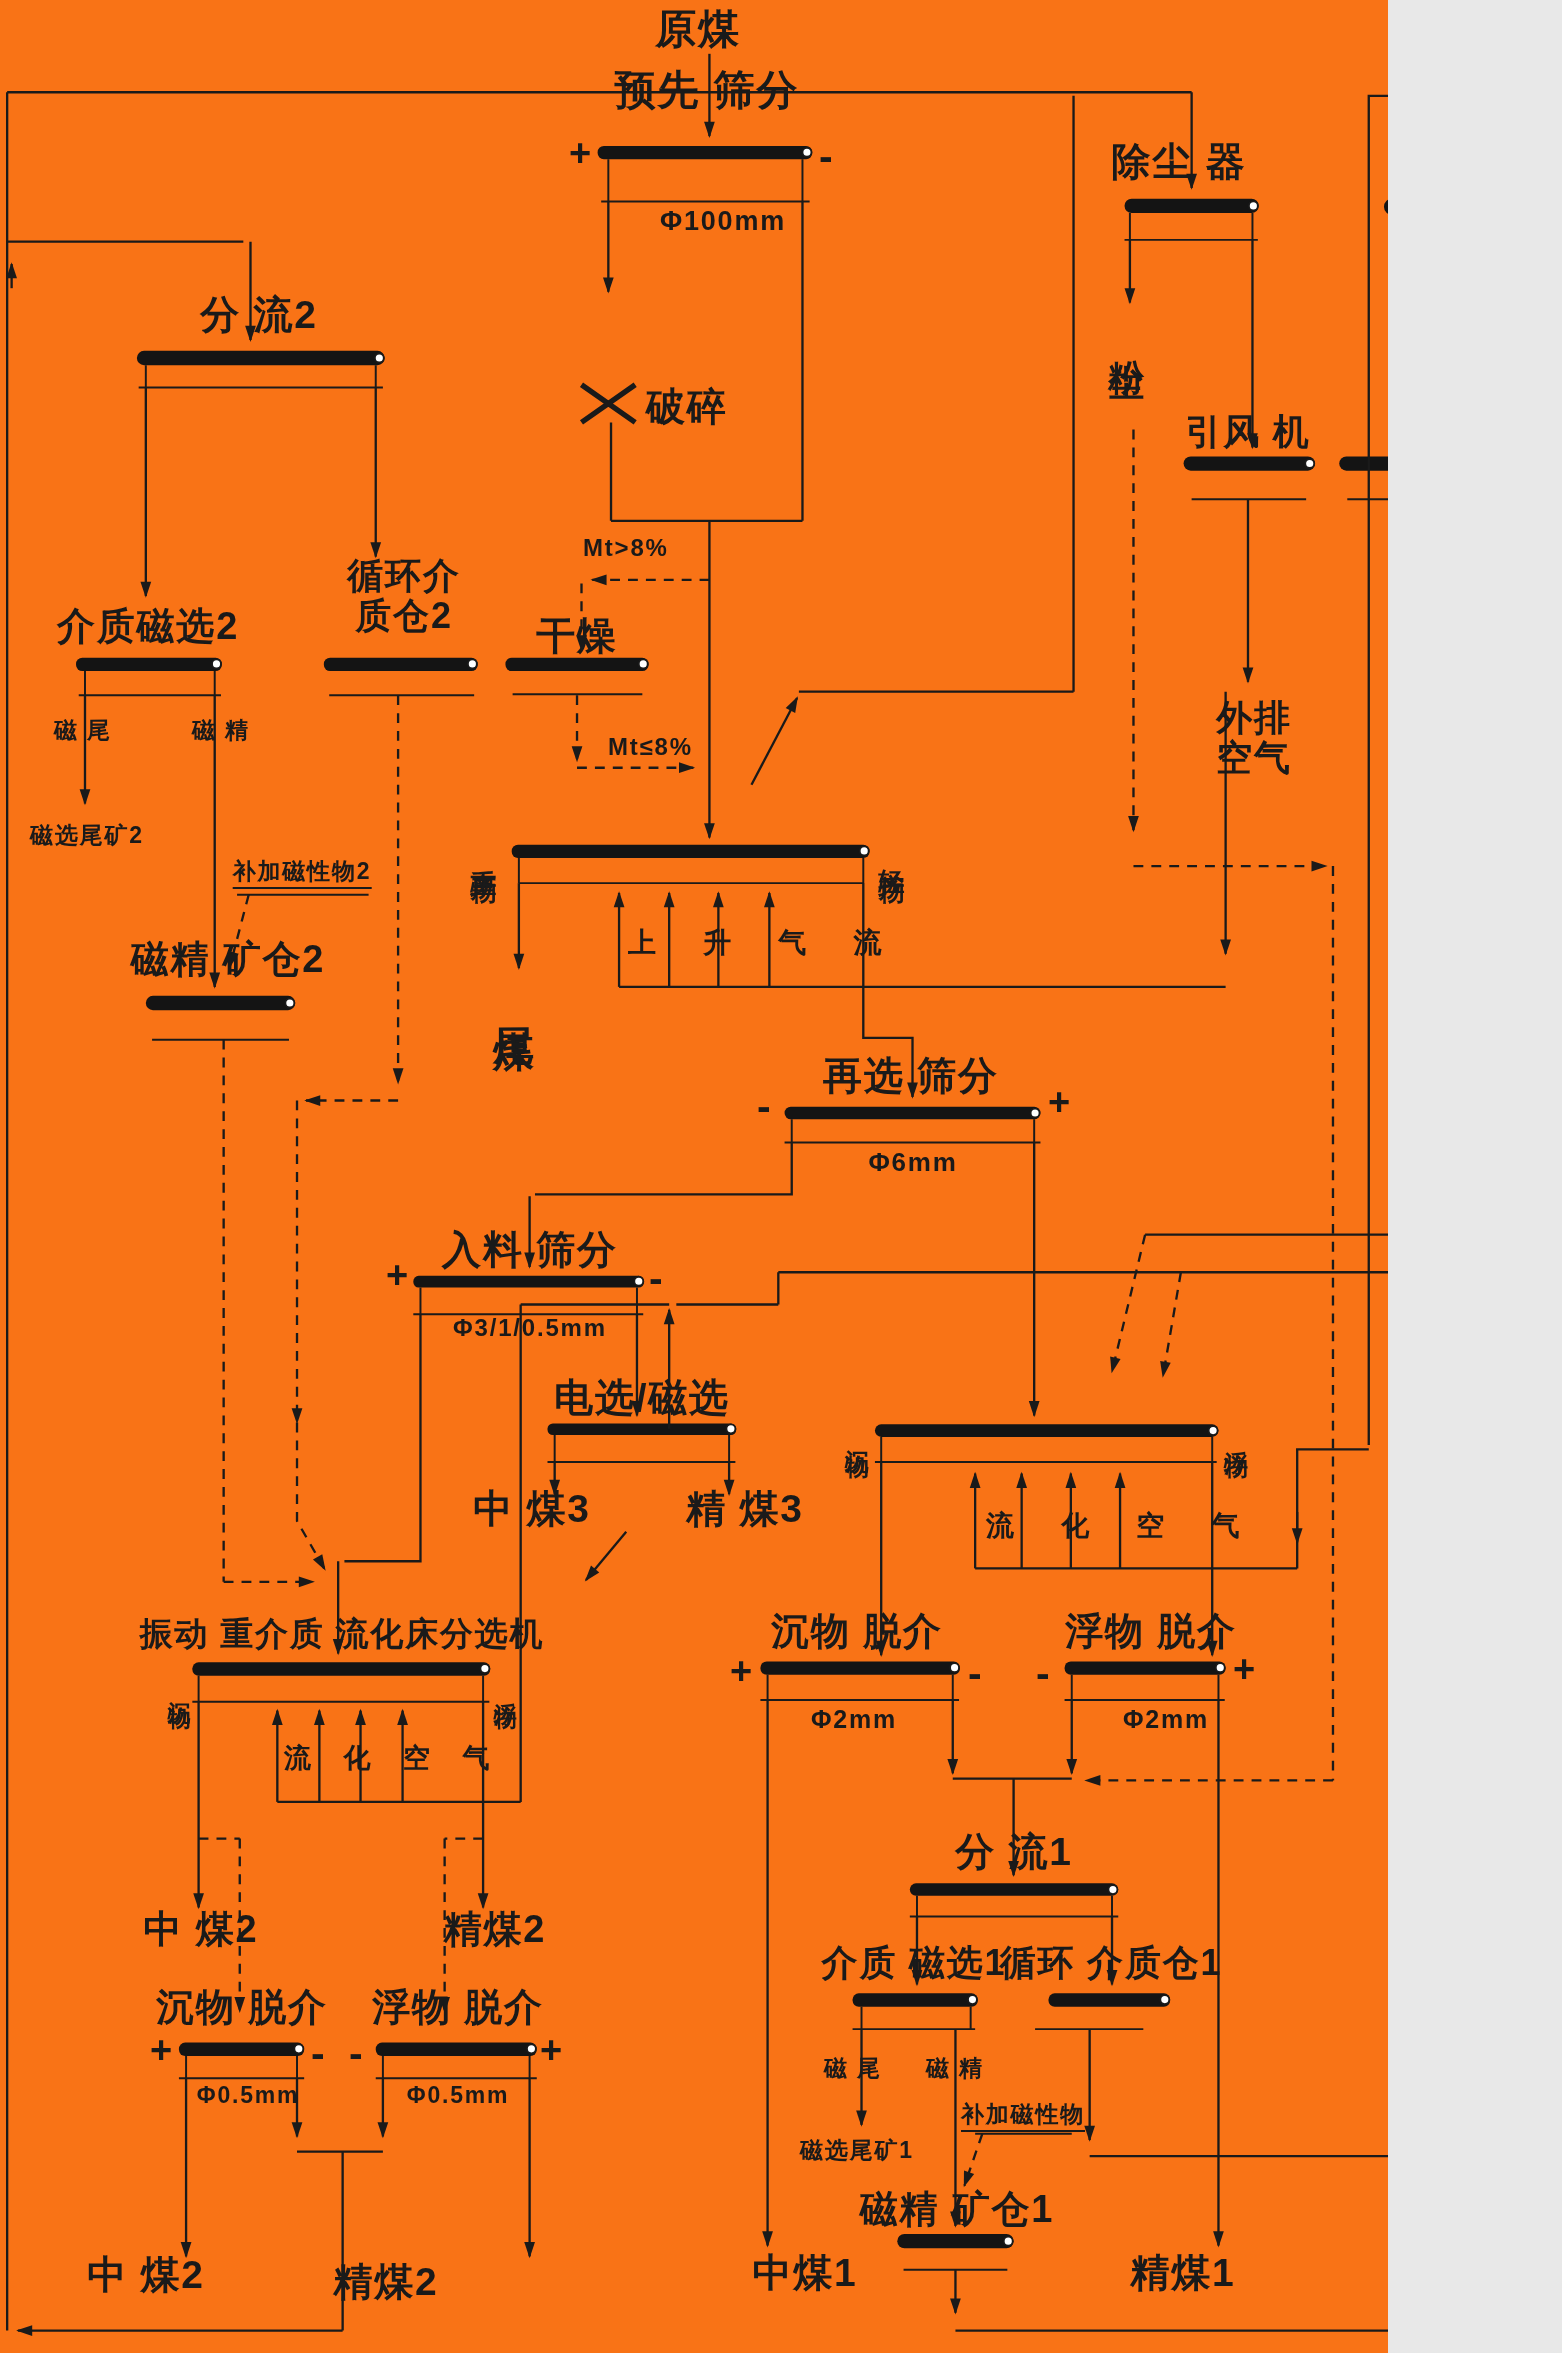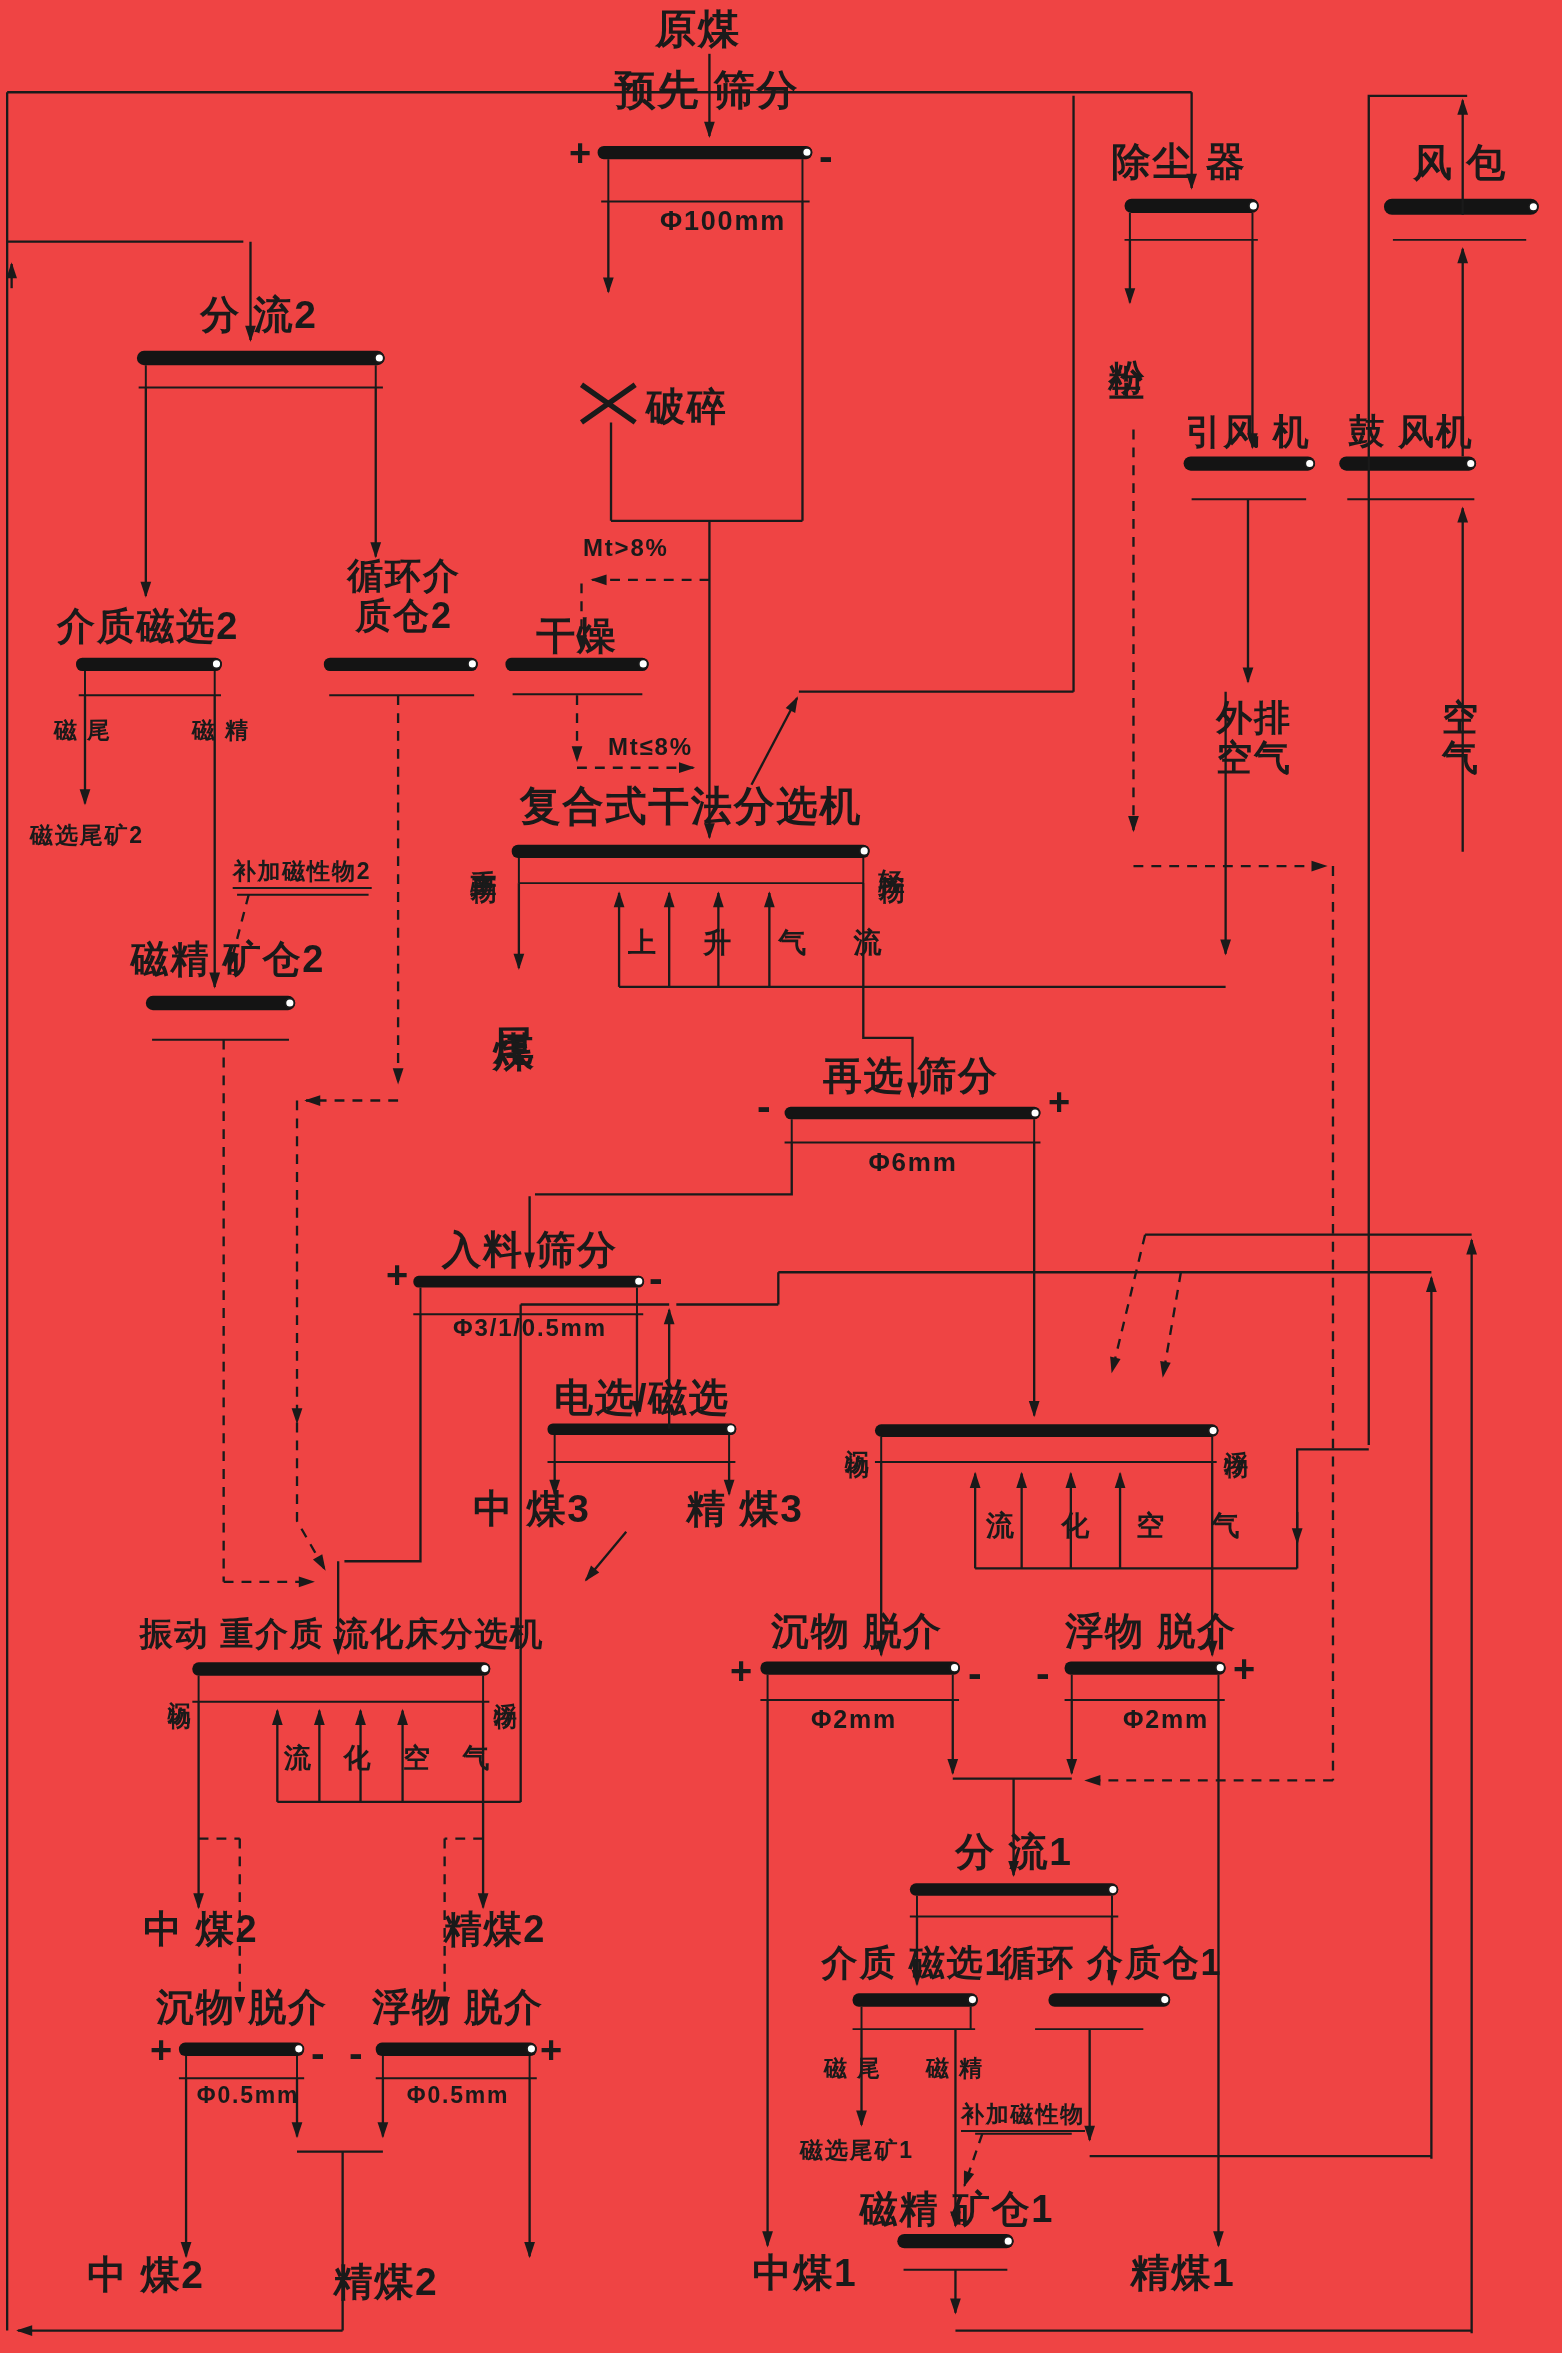--- a/index.html
+++ b/index.html
@@ -1,16 +1,16 @@
 <!DOCTYPE html>
 <html style="font-size:14.3px"><head>
 <meta charset="utf-8">
 <style>
   html,body{margin:0;padding:0;background:#e8e8e8;}
-  .canvas{position:relative;width:1562px;height:2354px;background:#ef4444;overflow:hidden;
+  .canvas{position:relative;width:1388px;height:2354px;background:#f97316;overflow:hidden;
           font-family:"Liberation Sans","DejaVu Sans",sans-serif;color:#1a1a1a;}
   svg.wires{position:absolute;left:0;top:0;width:1562px;height:2354px;}
   .lbl{position:absolute;line-height:1.12;white-space:pre-line;font-weight:600;letter-spacing:1.8px;}
   .c{transform:translateX(-50%);text-align:center;}
   .v{writing-mode:vertical-rl;text-orientation:upright;letter-spacing:4.5px;}
   .u{border-bottom:2.7px solid #1a1a1a;padding-bottom:2.7px;}
   .sp1{letter-spacing:19.7px;}
   .sp2{letter-spacing:12.5px;}
   .pm{font-weight:700;}
 </style>
@@ -212,21 +212,20 @@
   </g>
 </svg>
 
 <div class="lbl c" style="left:698px;top:7.2px;font-size:41px">原煤</div>
 <div class="lbl c" style="left:707px;top:68px;font-size:41px">预先 筛分</div>
 <div class="lbl c" style="left:723px;top:206px;font-size:27px">Φ100mm</div>
 <div class="lbl" style="left:646px;top:385px;font-size:39px">破碎</div>
 <div class="lbl" style="left:583px;top:535px;font-size:24px">Mt&gt;8%</div>
 <div class="lbl c" style="left:577px;top:614px;font-size:39px">干燥</div>
 <div class="lbl" style="left:608px;top:734px;font-size:24px">Mt≤8%</div>
-<div class="lbl c" style="left:691px;top:784px;font-size:41px">复合式干法分选机</div>
 <div class="lbl v" style="left:469px;top:848px;font-size:26px">重产物</div>
 <div class="lbl v" style="left:877px;top:848px;font-size:26px">轻产物</div>
 <div class="lbl sp1" style="left:628px;top:927px;font-size:28px">上 升 气 流</div>
 <div class="lbl v" style="left:490px;top:995px;font-size:41px">尾煤</div>
 <div class="lbl c" style="left:911px;top:1054px;font-size:39px">再选 筛分</div>
 <div class="lbl c" style="left:913px;top:1148px;font-size:26px">Φ6mm</div>
 <div class="lbl c" style="left:530px;top:1228px;font-size:39px">入料 筛分</div>
 <div class="lbl c" style="left:530px;top:1315px;font-size:24px">Φ3/1/0.5mm</div>
 <div class="lbl c" style="left:642px;top:1376px;font-size:39px">电选/磁选</div>
 <div class="lbl c" style="left:532px;top:1487px;font-size:39px">中 煤3</div>

